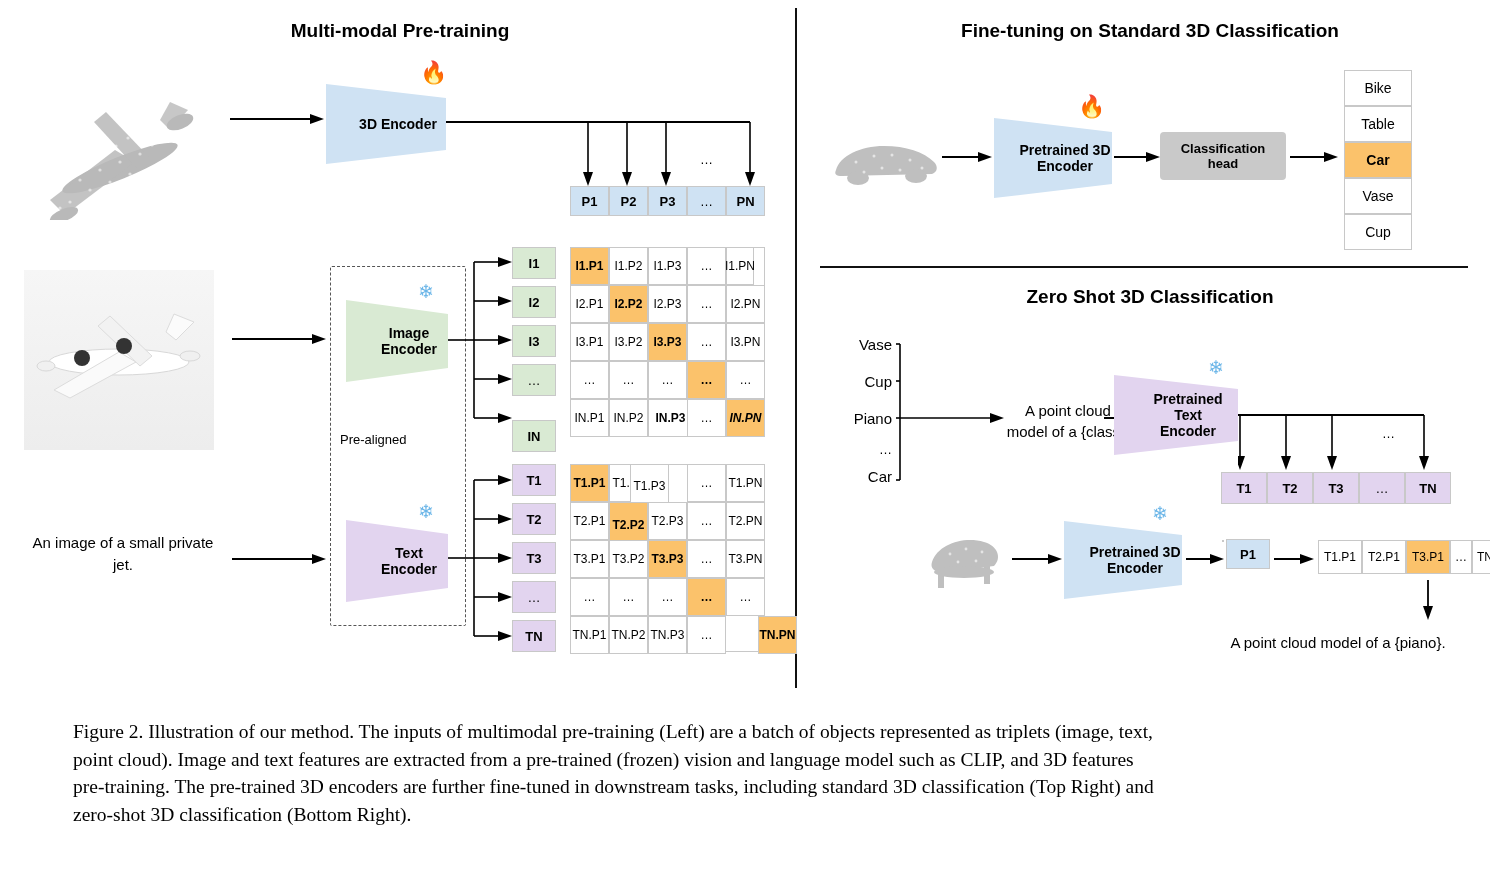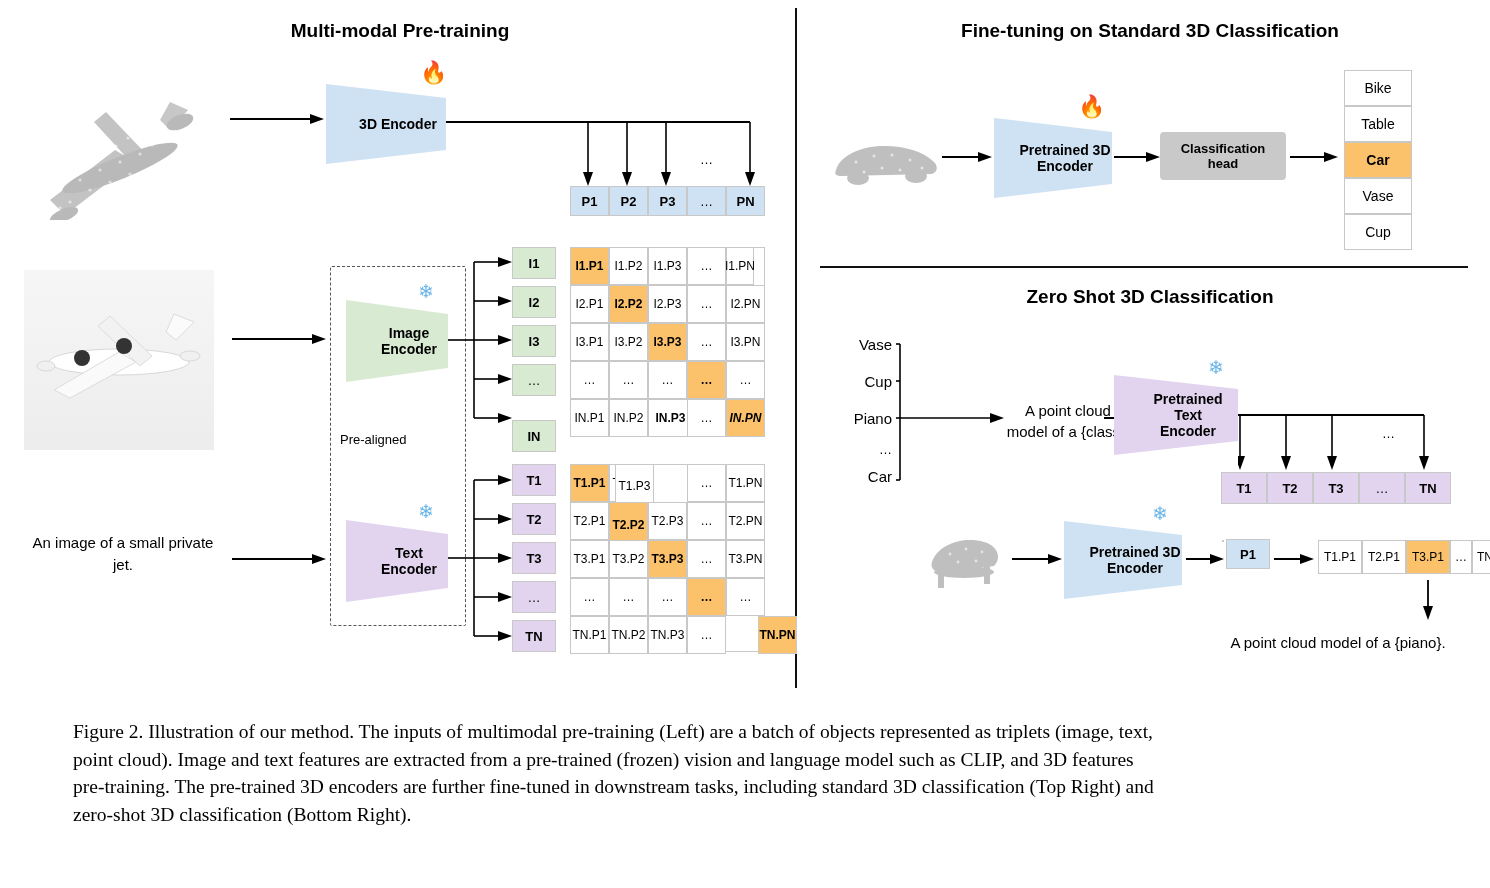--- a/index.html
+++ b/index.html
@@ -218,21 +218,21 @@
 
   <div class="lbl lbl-t" style="left:512px;top:464px;width:44px;height:32px;">T1</div>
   <div class="lbl lbl-t" style="left:512px;top:503px;width:44px;height:32px;">T2</div>
   <div class="lbl lbl-t" style="left:512px;top:542px;width:44px;height:32px;">T3</div>
   <div class="lbl lbl-t" style="left:512px;top:581px;width:44px;height:32px;font-weight:normal;">…</div>
   <div class="lbl lbl-t" style="left:512px;top:620px;width:44px;height:32px;">TN</div>
 
   <div class="grid-wrap" style="left:570px;top:464px;width:195px;height:188px;"></div>
   <div class="cell hi" style="left:570px;top:464px;width:39px;height:38px;">T1.P1</div>
   <div class="cell" style="left:609px;top:464px;width:39px;height:38px;">T1.P2</div>
-  <div class="cell" style="left:615px;top:464px;width:39px;height:44px;">T1.P3</div>
+  <div class="cell" style="left:630px;top:464px;width:39px;height:44px;">T1.P3</div>
   <div class="cell" style="left:687px;top:464px;width:39px;height:38px;">…</div>
   <div class="cell" style="left:726px;top:464px;width:39px;height:38px;">T1.PN</div>
 
   <div class="cell" style="left:570px;top:502px;width:39px;height:38px;">T2.P1</div>
   <div class="cell hi" style="left:609px;top:502px;width:39px;height:46px;">T2.P2</div>
   <div class="cell" style="left:648px;top:502px;width:39px;height:38px;">T2.P3</div>
   <div class="cell" style="left:687px;top:502px;width:39px;height:38px;">…</div>
   <div class="cell" style="left:726px;top:502px;width:39px;height:38px;">T2.PN</div>
 
   <div class="cell" style="left:570px;top:540px;width:39px;height:38px;">T3.P1</div>

